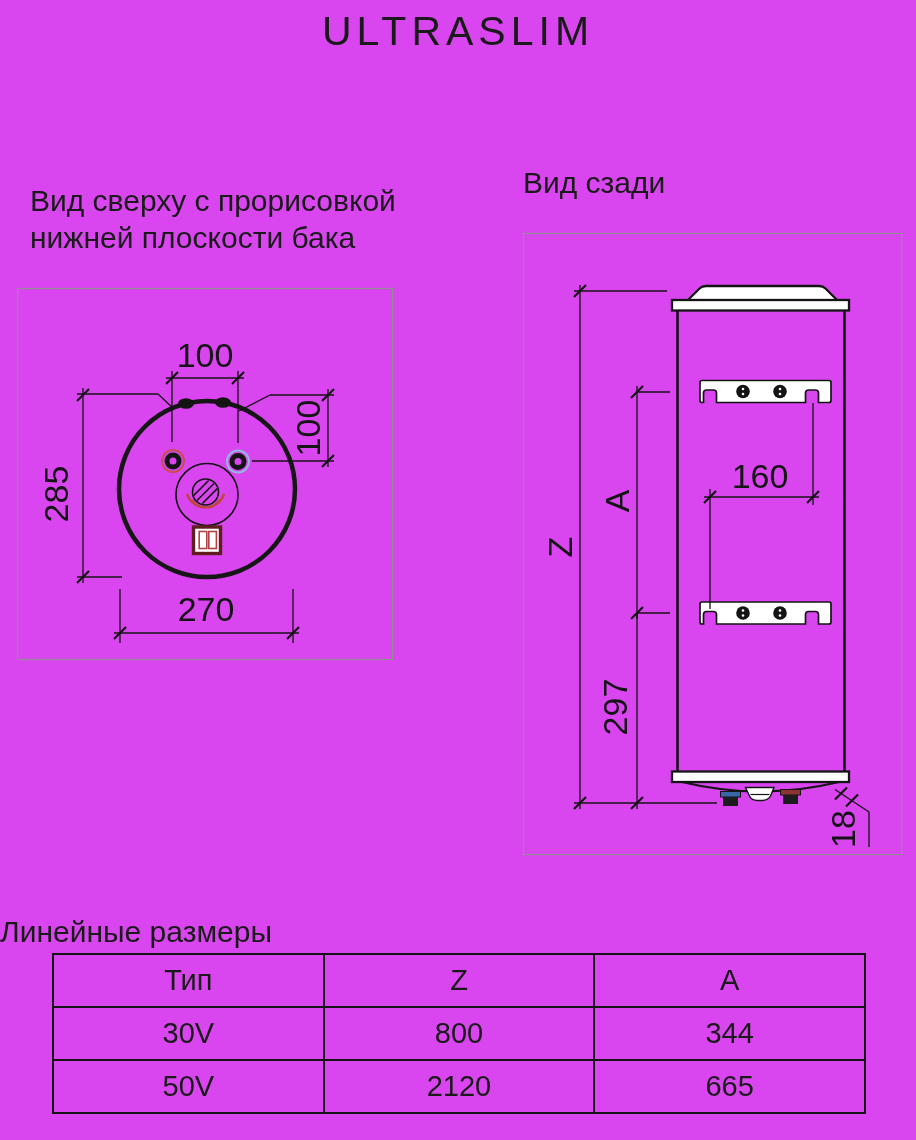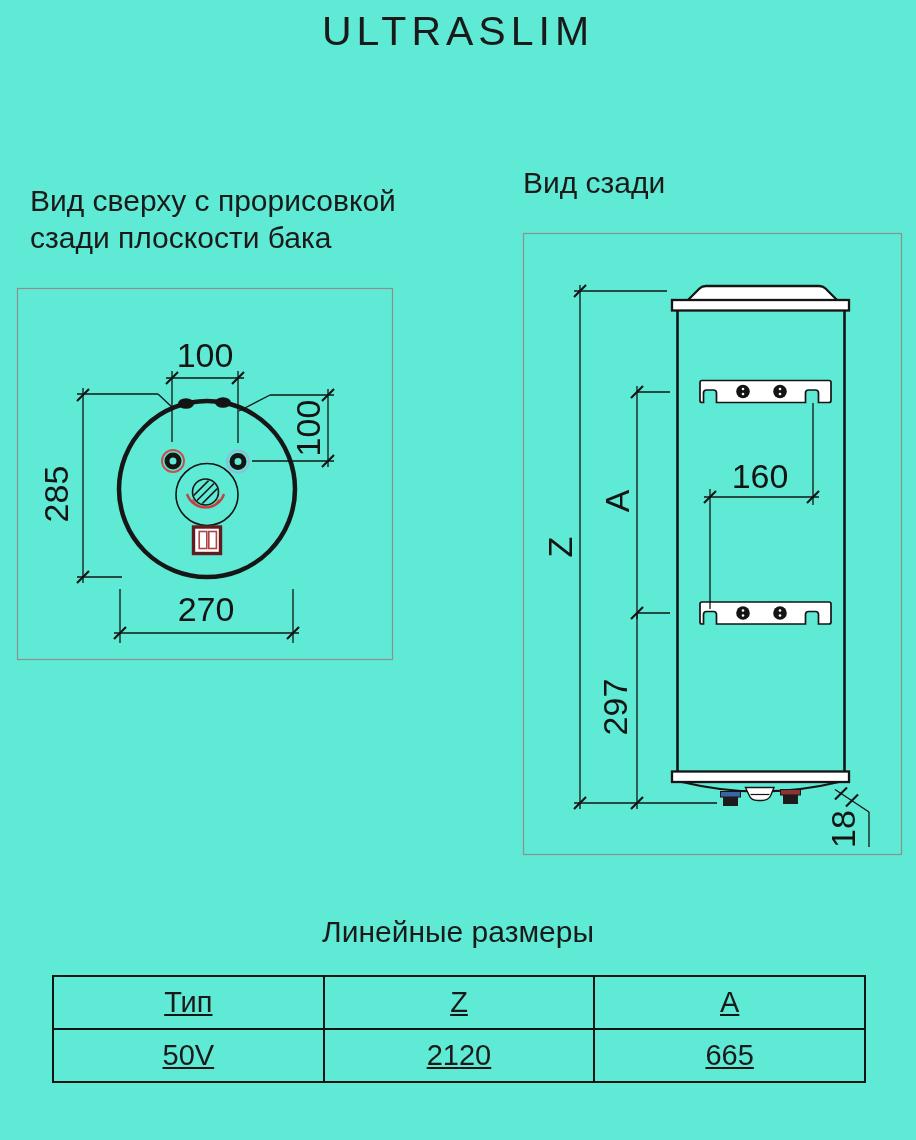--- a/index.html
+++ b/index.html
@@ -1,49 +1,49 @@
 <!DOCTYPE html>
 <html><head>
 <meta charset="utf-8">
 <style>
   html,body{margin:0;padding:0;background:#fff;}
-  .page{position:relative;width:916px;height:1140px;background:#5eead4;overflow:hidden;
+  .page{position:relative;width:916px;height:1140px;background:#d946ef;overflow:hidden;
         font-family:"Liberation Sans",sans-serif;color:#141414;}
   .page-title{position:absolute;left:0;top:8px;width:916px;text-align:center;
         font-size:41px;letter-spacing:5px;color:#1a1a1a;}
   .topview-label{position:absolute;left:30px;top:182px;width:400px;
         font-size:30px;line-height:37px;color:#1a1a1a;}
   .backview-label{position:absolute;left:523px;top:166px;width:379px;
         font-size:30px;color:#1a1a1a;}
-  .table-title{position:absolute;left:0;top:915px;width:916px;text-align:center;
+  .table-title{position:absolute;left:0;top:915px;width:916px;
         font-size:30px;color:#1a1a1a;}
   svg{position:absolute;overflow:visible;}
   svg text{font-family:"Liberation Sans",sans-serif;font-size:34px;fill:#141414;text-anchor:middle;}
   .panel{fill:none;stroke:#8f8f8f;stroke-width:1.2px;}
   .ln{stroke:#141414;stroke-width:1.3px;fill:none;}
   .tick{stroke:#141414;stroke-width:2.2px;fill:none;}
   .thick{stroke:#161616;stroke-width:4.5px;fill:none;}
   .thin{stroke:#141414;stroke-width:1.6px;fill:none;}
   .body{stroke:#141414;stroke-width:2.6px;fill:none;}
   .mid{stroke:#141414;stroke-width:2.3px;}
-  .dims-table{position:absolute;left:52px;top:975px;width:814px;border-collapse:collapse;
-        table-layout:fixed;text-decoration:underline;}
+  .dims-table{position:absolute;left:52px;top:953px;width:814px;border-collapse:collapse;
+        table-layout:fixed;}
   .dims-table td{border:2.5px solid #141414;height:51px;text-align:center;vertical-align:middle;
         font-size:29px;color:#1a1a1a;padding:0;}
 </style>
 </head>
 <body>
 
 <div class="page">
 
   <div class="page-title">ULTRASLIM</div>
 
   <div class="topview-label">
     <div>Вид сверху с прорисовкой</div>
-    <div>сзади плоскости бака</div>
+    <div>нижней плоскости бака</div>
   </div>
 
   <div class="backview-label">Вид сзади</div>
 
   <svg style="left:0;top:270px" width="420" height="400" viewBox="0 270 420 400">
     <defs>
       <clipPath id="knobClip">
           <circle cx="205.5" cy="492" r="12"></circle>
         </clipPath>
     </defs>
@@ -208,20 +208,25 @@
   <div class="table-title">Линейные размеры</div>
 
   <table class="dims-table">
     <tbody>
       <tr>
         <td>Тип</td>
         <td>Z</td>
         <td>A</td>
       </tr>
       <tr>
+        <td>30V</td>
+        <td>800</td>
+        <td>344</td>
+      </tr>
+      <tr>
         <td>50V</td>
         <td>2120</td>
         <td>665</td>
       </tr>
     </tbody>
   </table>
 
 </div>
 
 </body></html>

